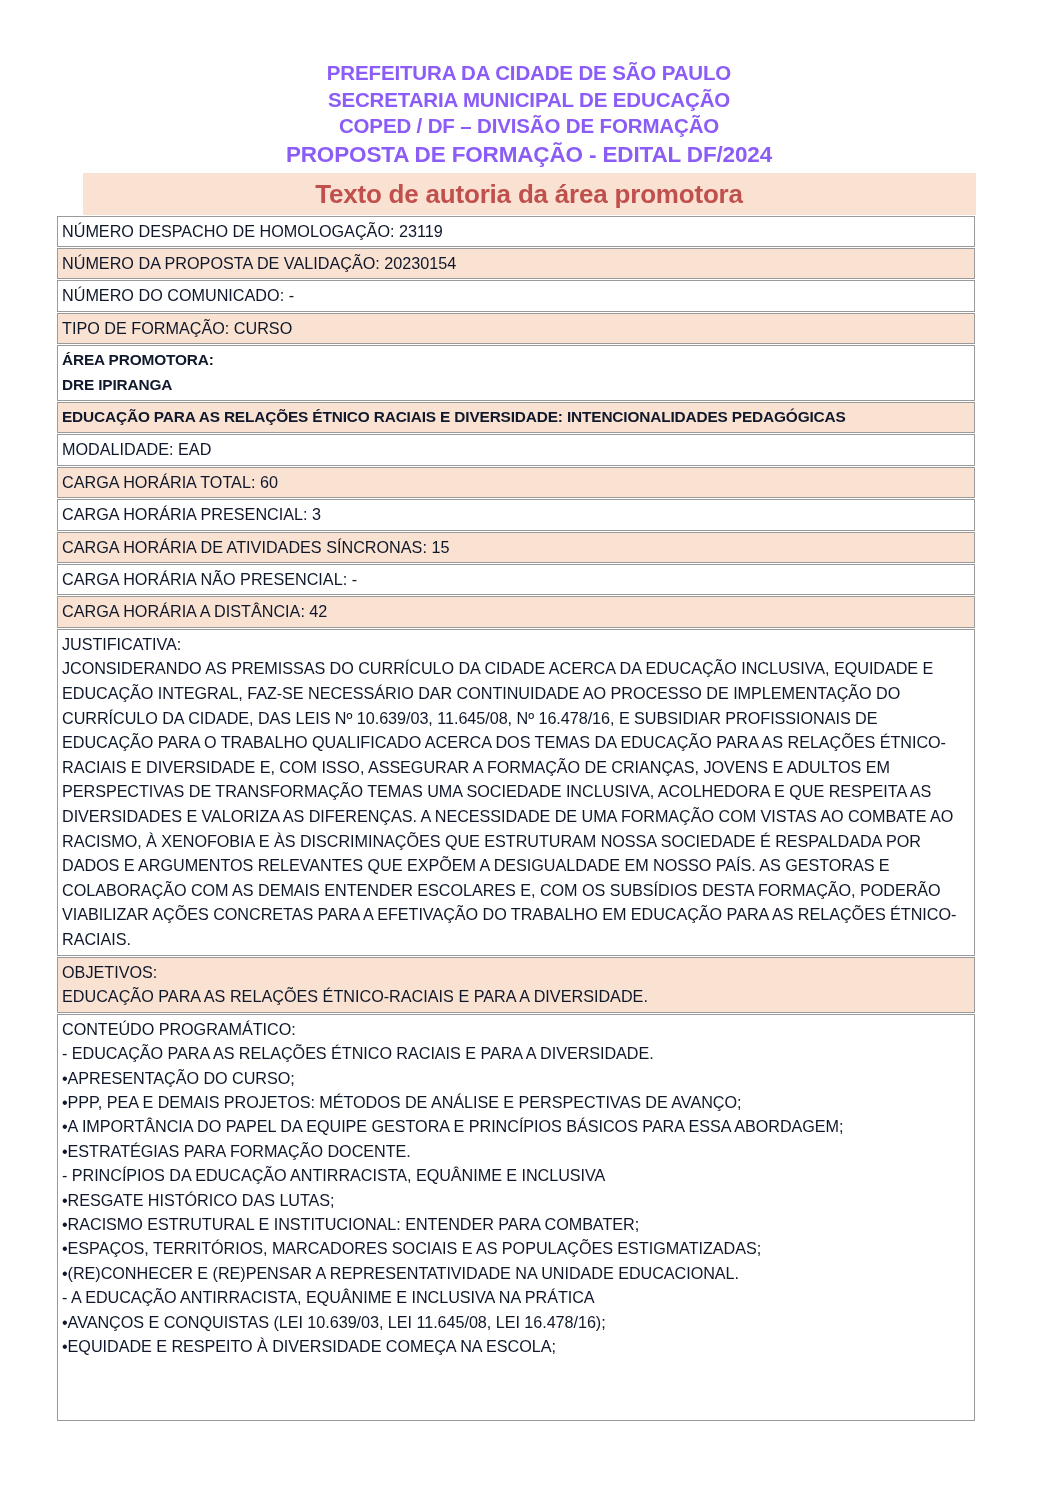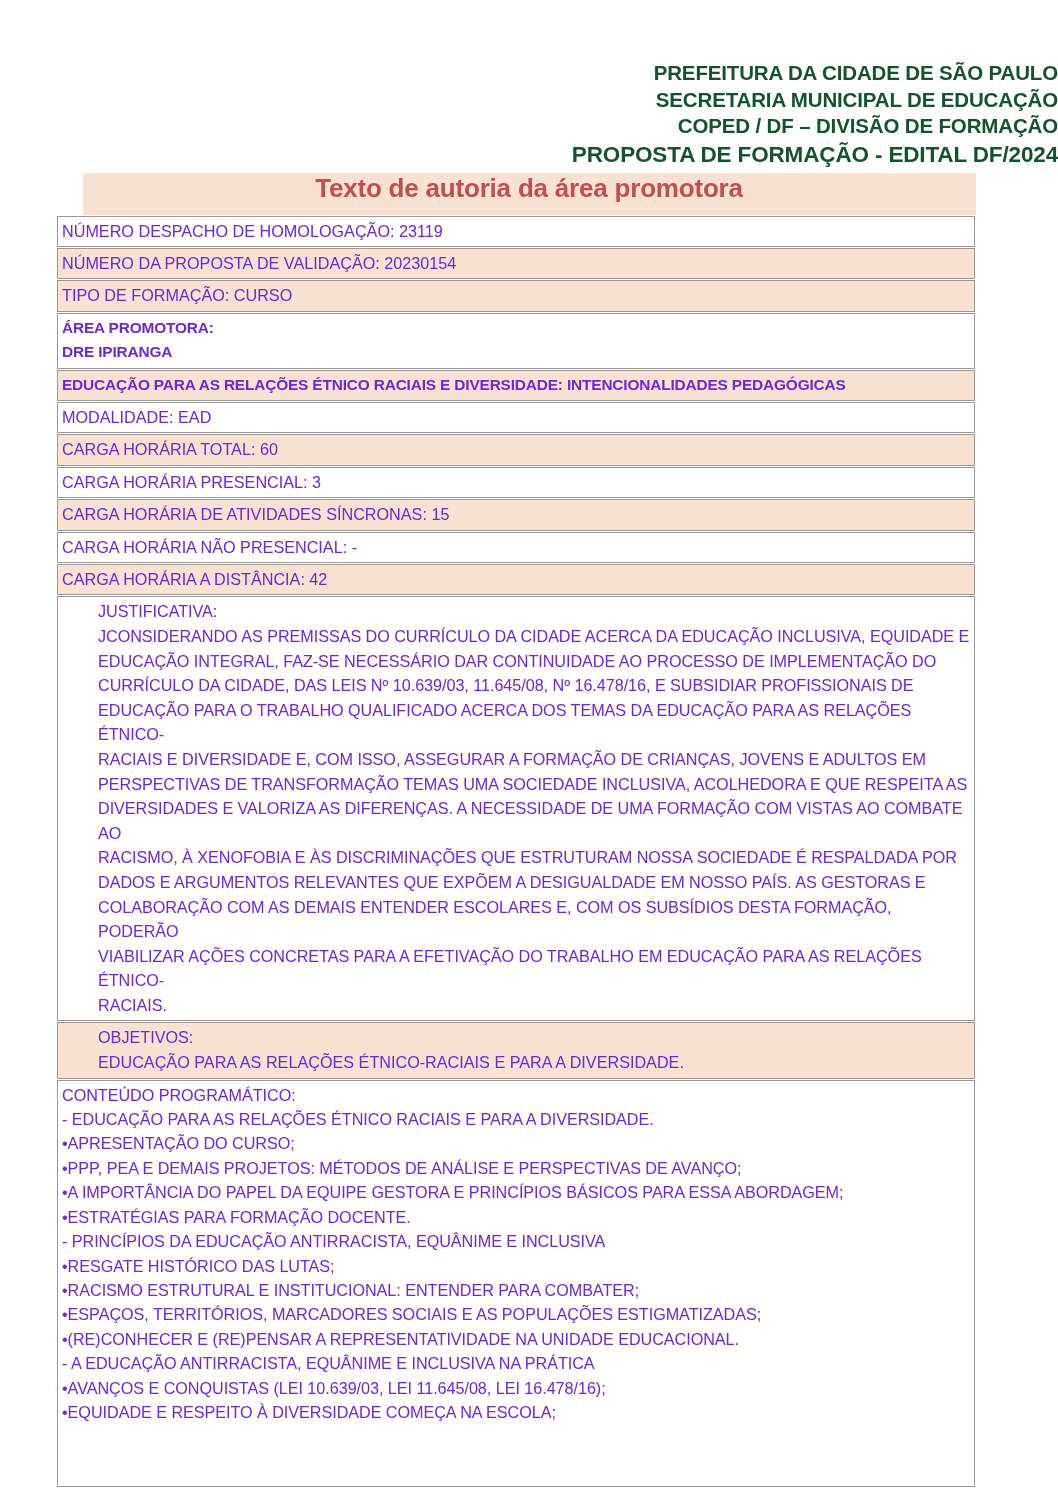--- a/index.html
+++ b/index.html
@@ -28,35 +28,35 @@
   .doc-header {
     padding-top: 60px;
     text-align: center;
   }
   .doc-header .hline {
     font-weight: bold;
     font-size: 20.5px;
     line-height: 26.5px;
     letter-spacing: -0.15px;
     white-space: nowrap;
-    color: #14532d;
-    text-align: right;
+    color: #8b5cf6;
   }
   .doc-header .hline.big {
     font-size: 22.5px;
     line-height: 30px;
   }
 
   
   .banner {
     margin: 3px auto 0 auto;
     width: 893px;
     height: 42px;
     background: #fae2d2;
     display: flex;
+    align-items: center;
     justify-content: center;
   }
   .banner-text {
     color: #c0504d;
     font-weight: bold;
     font-size: 26px;
     line-height: 30px;
     letter-spacing: -0.2px;
     white-space: nowrap;
   }
@@ -68,38 +68,37 @@
     box-sizing: border-box;
   }
   .row {
     box-sizing: border-box;
     border: 1px solid #9a9a9a;
     margin-bottom: 1px;
     padding: 2px 4px 3px 4px;
     background: #ffffff;
     font-size: 16.2px;
     line-height: 24.4px;
-    color: #6d28d9;
+    color: #0f172a;
   }
   .row.shaded {
     background: #fae2d2;
   }
   .row.bold {
     font-weight: bold;
     font-size: 15.4px;
   }
   .row .ln {
     display: block;
     white-space: nowrap;
     overflow: hidden;
   }
   .row.para .ln {
     white-space: normal;
     line-height: 24.6px;
-    margin-left: 36px;
   }
   .row.bold .ln {
     letter-spacing: -0.15px;
   }
   .row.list .ln {
     letter-spacing: -0.05px;
   }
   .row.para.just .ln {
     letter-spacing: -0.05px;
   }
@@ -126,20 +125,23 @@
   <div class="table">
 
     <div class="row">
       <span class="ln">NÚMERO DESPACHO DE HOMOLOGAÇÃO:  23119</span>
     </div>
 
     <div class="row shaded">
       <span class="ln">NÚMERO DA PROPOSTA DE VALIDAÇÃO:  20230154</span>
     </div>
 
+    <div class="row">
+      <span class="ln">NÚMERO DO COMUNICADO:   -</span>
+    </div>
 
     <div class="row shaded">
       <span class="ln">TIPO DE FORMAÇÃO: CURSO</span>
     </div>
 
     <div class="row bold">
       <span class="ln">ÁREA PROMOTORA:</span>
       <span class="ln">DRE IPIRANGA</span>
     </div>
 

